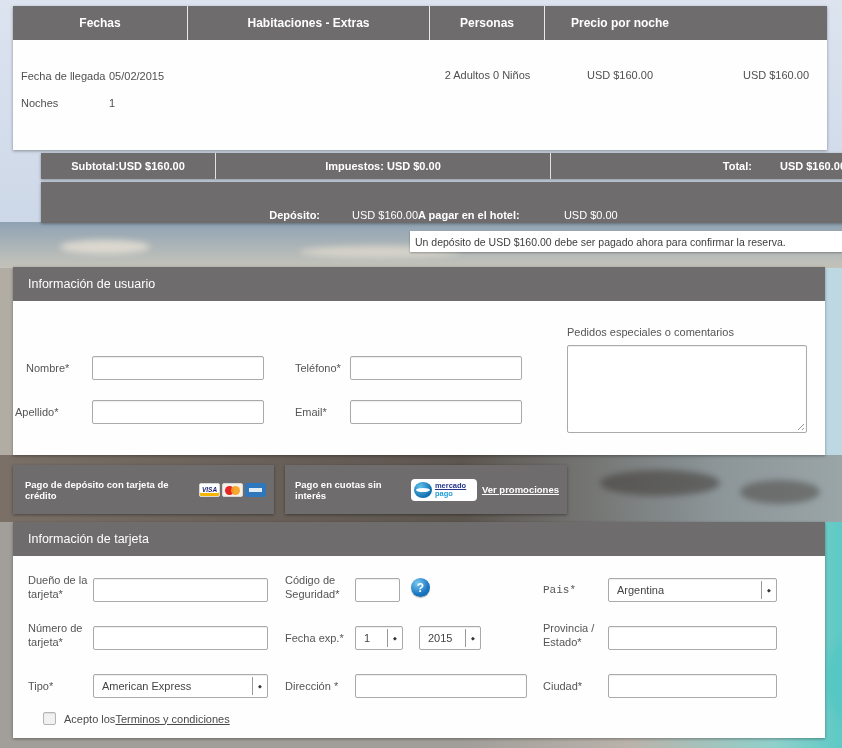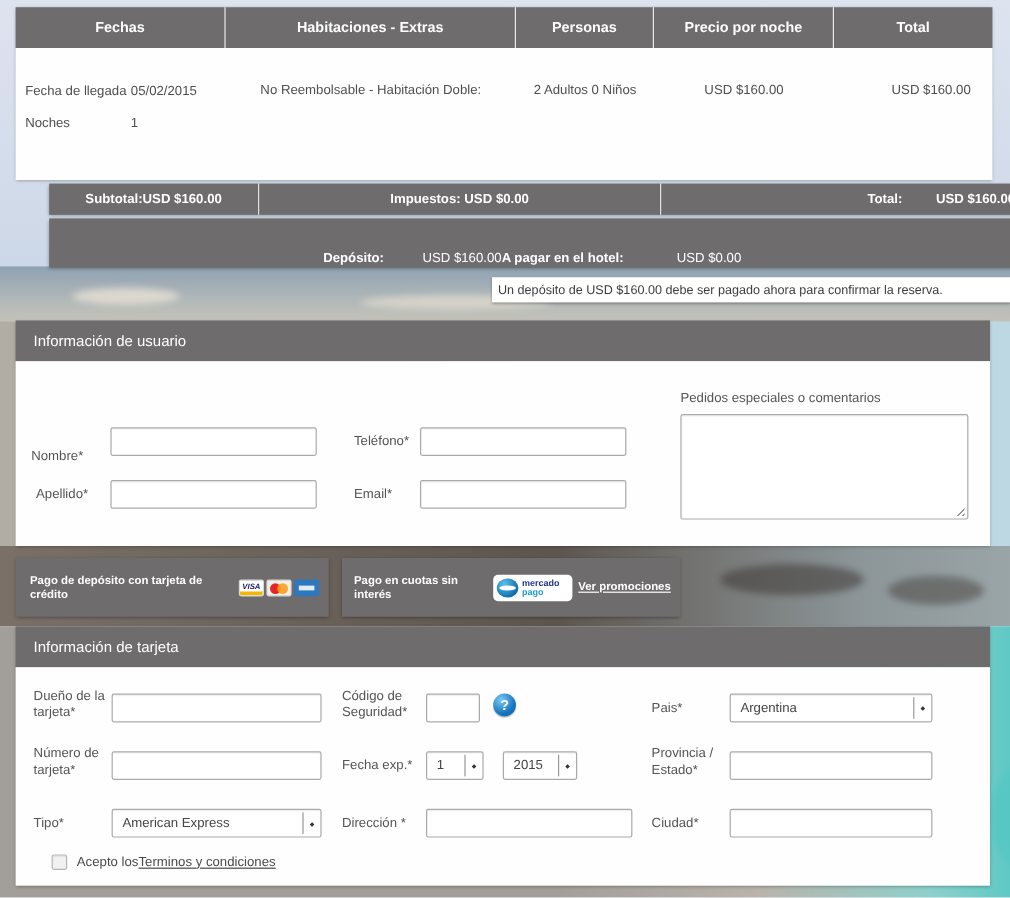--- a/index.html
+++ b/index.html
@@ -96,21 +96,21 @@
   .cic.mc::after{right:2px;background:#f89e1c;opacity:.9;}
   .cic.amex{background:#2e77bc;display:flex;align-items:center;justify-content:center;}
   .cic.amex::after{content:"";width:13px;height:4px;background:rgba(255,255,255,.85);}
   .mp{width:66px;height:22px;background:#fff;border-radius:4px;display:flex;align-items:center;
       padding:1px 3px;box-sizing:border-box;gap:3px;flex-shrink:0;}
   .mp-c{width:18px;height:16px;border-radius:50%;position:relative;flex-shrink:0;
         background:radial-gradient(circle at 35% 30%,#5fc0ec,#0b6aa8 75%);}
   .mp-c::after{content:"";position:absolute;left:2px;right:2px;top:6px;height:4px;
                background:#fff;border-radius:50%;}
   .mp-t{display:flex;flex-direction:column;line-height:8px;}
-  .mp-t .l1{color:#23368c;font-size:7.5px;font-weight:bold;}
+  .mp-t .l1{color:#23368c;font-size:7.5px;font-weight:bold;text-decoration:underline;}
   .mp-t .l2{color:#1e9cd7;font-size:7.5px;font-weight:bold;}
   .promo{color:#fff;text-decoration:underline;font-size:9.5px;font-weight:bold;cursor:pointer;white-space:nowrap;}
 
   
   .cardp{top:522px;}
   .card-body{height:182px;padding-left:24px;}
   .help{position:absolute;left:398px;top:22px;width:19px;height:19px;border-radius:50%;cursor:pointer;
         background:radial-gradient(circle at 35% 28%,#79c9f2,#1976c2 60%,#0d5a9e);
         color:#fff;display:flex;align-items:center;justify-content:center;
         box-shadow:0 1px 1px rgba(0,0,0,.3);}
@@ -135,34 +135,32 @@
   <div class="blob b3"></div>
   <div class="blob b4"></div>
   <div class="blob b5"></div>
 
   <div class="panel btable">
     <div class="bt-head">
       <div class="hc c-fechas">Fechas</div>
       <div class="hc c-hab">Habitaciones - Extras</div>
       <div class="hc c-pers">Personas</div>
       <div class="hc c-precio">Precio por noche</div>
-      <div class="hc c-total">Total</div>
     </div>
     <div class="bt-body">
       <div class="dates">
         <div class="drow">
           <span class="dlbl">Fecha de llegada</span>
           <span class="dval">05/02/2015</span>
         </div>
         <div class="drow">
           <span class="dlbl">Noches</span>
           <span class="dval">1</span>
         </div>
       </div>
-      <div class="cell-room">No Reembolsable - Habitación Doble:</div>
       <div class="cell-pers">2 Adultos 0 Niños</div>
       <div class="cell-price">USD $160.00</div>
       <div class="cell-total">USD $160.00</div>
     </div>
   </div>
 
   <div class="panel graybar sumbar">
     <div class="sc sc1">Subtotal:USD $160.00</div>
     <div class="sc sc2">Impuestos: USD $0.00</div>
     <div class="sc sc3">
@@ -180,23 +178,23 @@
       <span class="dl">A pagar en el hotel:</span>
       <span class="dv">USD $0.00</span>
     </div>
   </div>
 
   <div class="depnote">Un depósito de USD $160.00 debe ser pagado ahora para confirmar la reserva.</div>
 
   <div class="panel userp">
     <div class="sec-head">Información de usuario</div>
     <div class="sec-body user-body">
-      <span class="lbl" style="left:13px;top:60px;margin-top:12px;">Nombre*</span>
+      <span class="lbl" style="left:13px;top:60px;">Nombre*</span>
       <input class="tb" style="left: 79px; top: 55px; width: 172px;">
-      <span class="lbl" style="left:17px;top:104px;">Apellido*</span>
+      <span class="lbl" style="left:2px;top:104px;">Apellido*</span>
       <input class="tb" style="left: 79px; top: 99px; width: 172px;">
       <span class="lbl" style="left:282px;top:60px;">Teléfono*</span>
       <input class="tb" style="left: 337px; top: 55px; width: 172px;">
       <span class="lbl" style="left:282px;top:104px;">Email*</span>
       <input class="tb" style="left: 337px; top: 99px; width: 172px;">
       <span class="lbl" style="left:554px;top:24px;">Pedidos especiales o comentarios</span>
       <textarea class="ta" style=""></textarea>
       <span class="ta-grip"></span>
     </div>
   </div>
@@ -225,21 +223,21 @@
     <div class="sec-head">Información de tarjeta</div>
     <div class="sec-body card-body">
 
       <span class="lbl" style="left:15px;top:17px;width:66px;">Dueño de la tarjeta*</span>
       <input class="tb" style="left: 80px; top: 22px; width: 175px;">
 
       <span class="lbl" style="left:272px;top:17px;width:70px;">Código de Seguridad*</span>
       <input class="tb" style="left: 342px; top: 22px; width: 45px;">
       <span class="help"></span>
 
-      <span class="lbl" style="left:530px;top:27px;width:66px;">Pais*</span>
+      <span class="lbl" style="left:530px;top:27px;width:66px;font-family:Liberation Mono, monospace;">Pais*</span>
       <div class="sel" style="left:595px;top:22px;width:169px;">
         <span>Argentina</span>
         <span class="arr"></span>
       </div>
 
       <span class="lbl" style="left:15px;top:65px;width:66px;">Número de tarjeta*</span>
       <input class="tb" style="left: 80px; top: 70px; width: 175px;">
 
       <span class="lbl" style="left:272px;top:75px;width:70px;">Fecha exp.*</span>
       <div class="sel" style="left:342px;top:70px;width:48px;">

